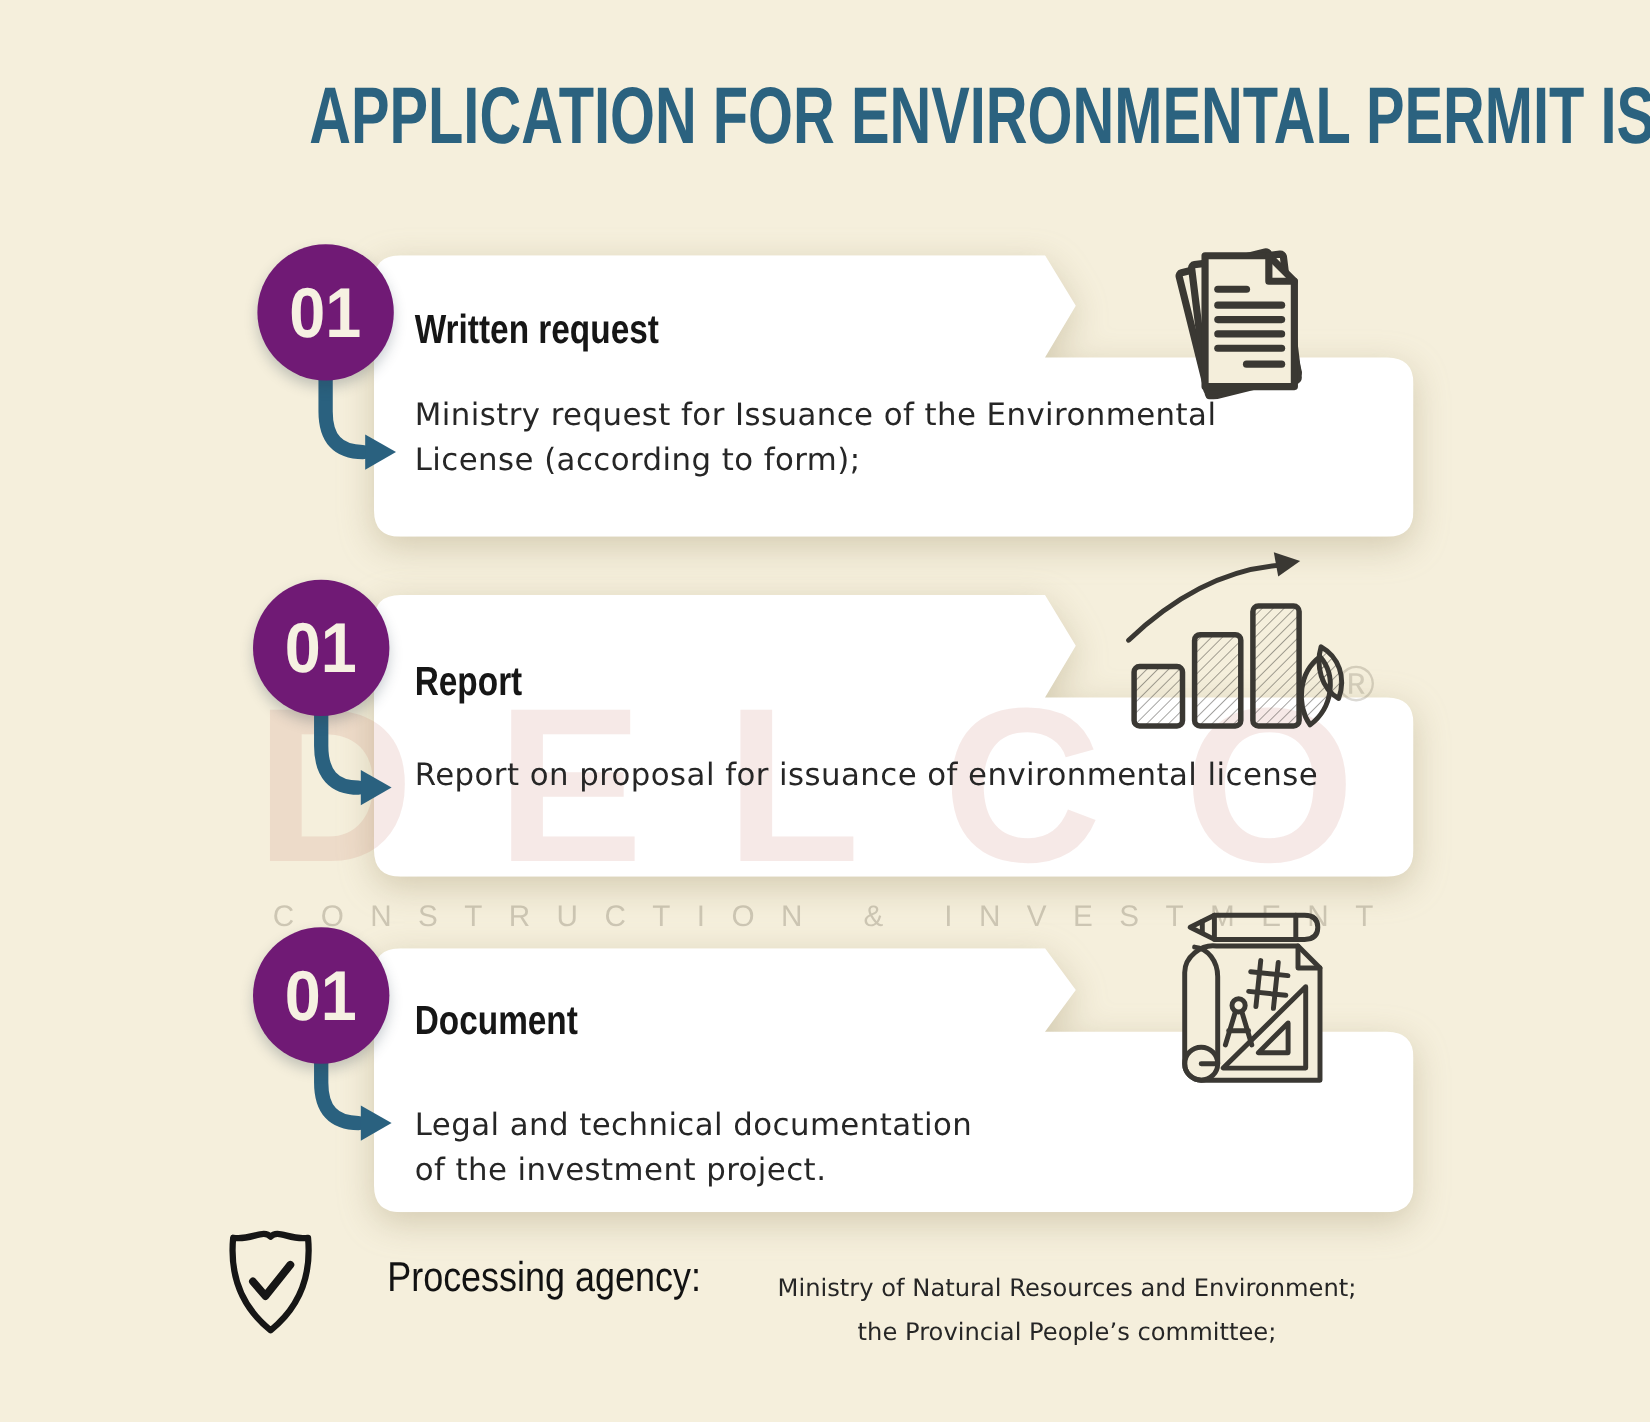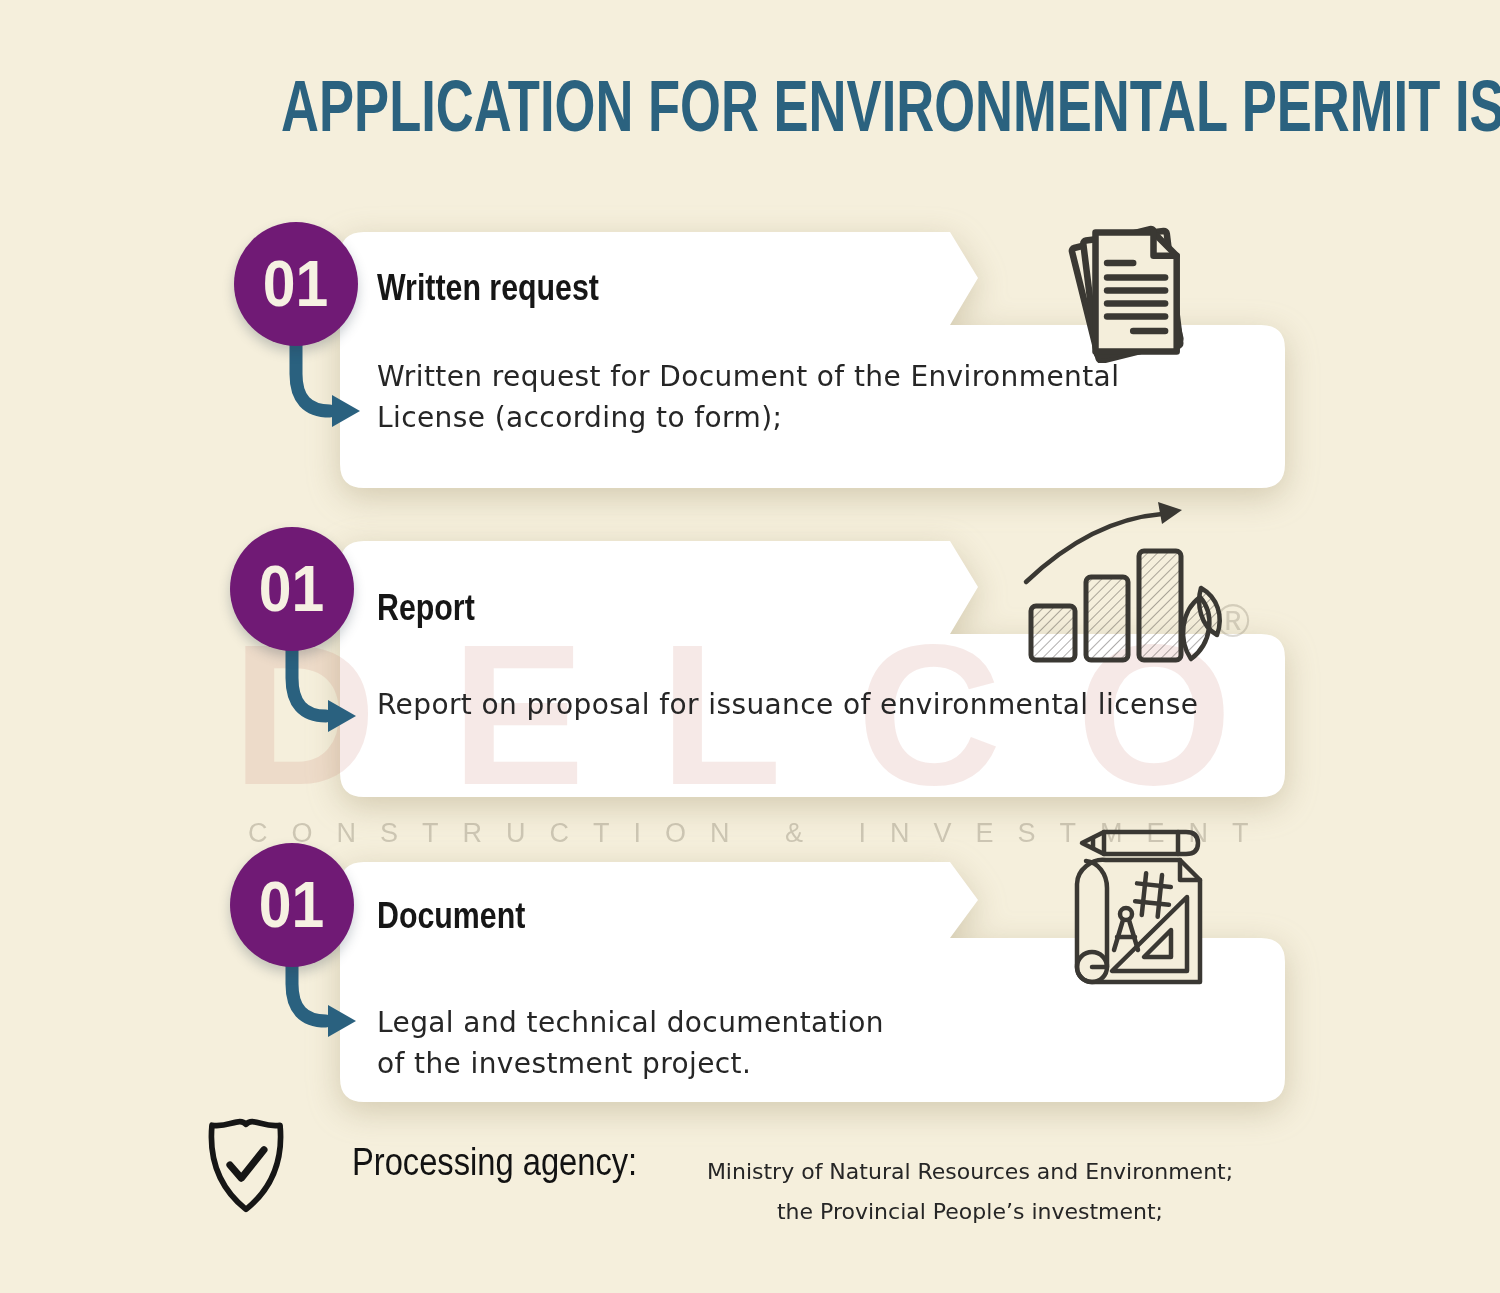--- a/index.html
+++ b/index.html
@@ -55,21 +55,21 @@
     color:#f6f1e2;font-weight:700;font-size:64px;
     transform:scaleX(0.92);
   }
   #circle-1{left:234px;top:222px;}
   #circle-2{left:230px;top:527px;}
   #circle-3{left:230px;top:843px;}
   .arrows-overlay{position:absolute;left:0;top:0;z-index:4;pointer-events:none;}
   
   .step-title{
     position:absolute;left:377px;z-index:4;
-    font-weight:700;font-size:37px;line-height:40px;color:#161616;
+    font-weight:700;font-size:37px;line-height:40px;color:#161616;margin-top:12px;
   }
   .step-title span{display:inline-block;transform:scaleX(0.82);transform-origin:left center;white-space:nowrap;}
   #title-1{top:268px;}
   #title-2{top:588px;}
   #title-3{top:896px;text-align:right;}
   .step-desc{
     position:absolute;left:377px;z-index:4;
     font-family:"DejaVu Sans","Liberation Sans",sans-serif;
     font-size:28px;line-height:41px;letter-spacing:0.4px;
     color:#262626;white-space:pre-line;
@@ -138,21 +138,21 @@
     <span>01</span>
   </div>
   <div id="circle-2" class="step-circle">
     <span>01</span>
   </div>
   <div id="circle-3" class="step-circle">
     <span>01</span>
   </div>
 
   <div id="title-1" class="step-title"><span>Written request</span></div>
-  <div id="desc-1" class="step-desc">Written request for Document of the Environmental
+  <div id="desc-1" class="step-desc">Ministry request for Issuance of the Environmental
 License (according to form);</div>
 
   <div id="title-2" class="step-title"><span>Report</span></div>
   <div id="desc-2" class="step-desc">Report on proposal for issuance of environmental license</div>
 
   <div id="title-3" class="step-title"><span>Document</span></div>
   <div id="desc-3" class="step-desc">Legal and technical documentation
 of the investment project.</div>
 
   <svg id="icon-1" class="step-icon" width="145" height="145" viewBox="0 0 100 100">
@@ -227,16 +227,16 @@
 
   <svg class="footer-shield" width="96" height="104" viewBox="0 0 100 110">
     <path d="M50,13 C43,5 31,17 14,14 C11,46 19,78 50,103 C81,78 89,46 86,14 C69,17 57,5 50,13 Z" fill="none" stroke="#161616" stroke-width="6" stroke-linejoin="round"></path>
     <path d="M33,56 L45,70 L69,40" fill="none" stroke="#161616" stroke-width="7.5" stroke-linecap="round" stroke-linejoin="round"></path>
   </svg>
   <div class="footer-label">
     <span>Processing agency:</span>
   </div>
   <div class="footer-agencies">
     <div>Ministry of Natural Resources and Environment;</div>
-    <div>the Provincial People’s investment;</div>
+    <div>the Provincial People’s committee;</div>
   </div>
 
 </div>
 
 </body></html>

